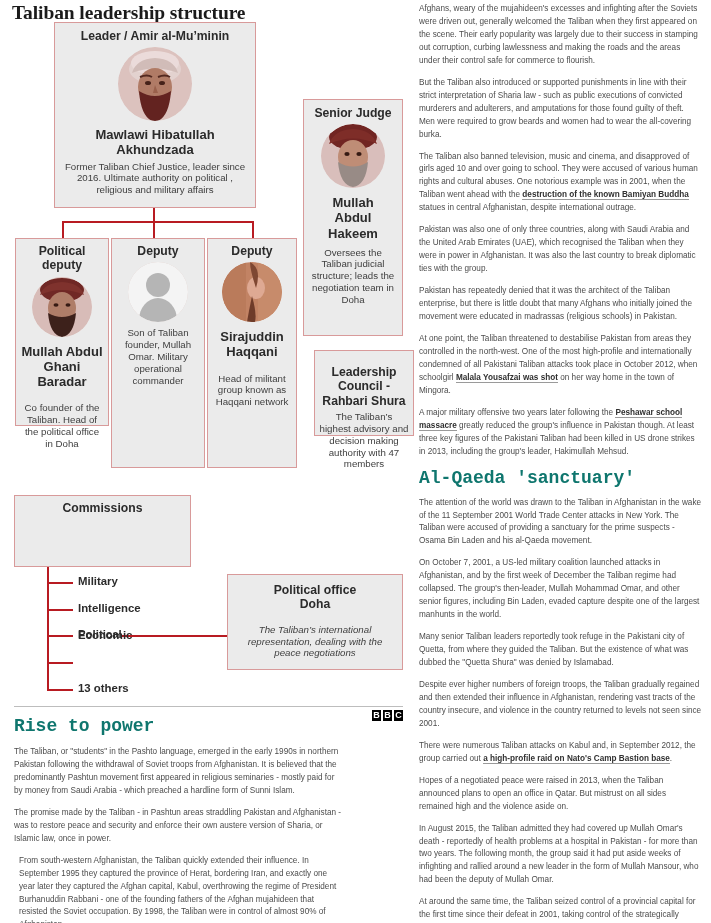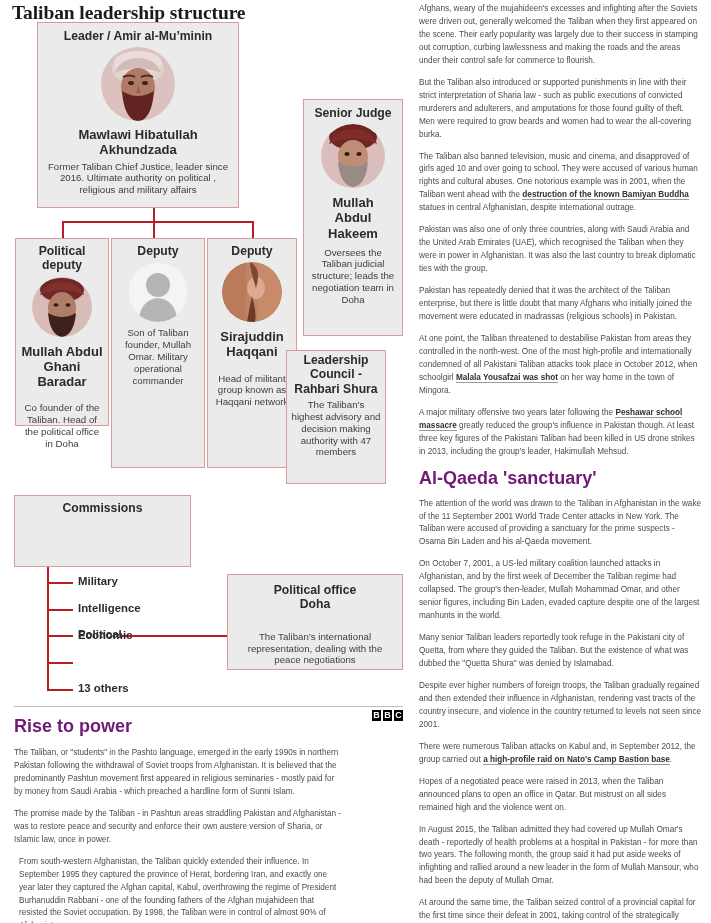--- a/index.html
+++ b/index.html
@@ -99,24 +99,24 @@
     color: #fff;
     font-family: "Liberation Sans", sans-serif;
     font-weight: bold;
     font-size: 9px;
     line-height: 11px;
     text-align: center;
   }
 
   
   .article-h {
-    font-family: Liberation Sans, sans-serif;
+    font-family: Liberation Mono, monospace;
     font-weight: bold;
     font-size: 18px;
-    color: #701a75;
+    color: #0f766e;
   }
   .para {
     font-family: "Liberation Sans", sans-serif;
     font-size: 8.2px;
     line-height: 1.58;
     color: #4c4c4c;
     text-align: left;
   }
   .para b { color: #303030; border-bottom: 1px solid #9a9a9a; font-weight: bold; }
 
@@ -137,21 +137,21 @@
 </style>
 </head>
 <body>
 
 <div class="page">
 
   <div class="infographic">
 
     <div class="ig-title">Taliban leadership structure</div>
 
-    <div class="box" style="left:37px; top:22px; width:202px; height:186px; padding:6px 6px 4px;">
+    <div class="box" style="left:54px; top:22px; width:202px; height:186px; padding:6px 6px 4px;">
       <div class="box-title">Leader / Amir al-Mu’minin</div>
       <div class="portrait" style="width:74px; height:74px; margin-top:4px;">
         <svg viewBox="0 0 74 74">
           <defs>
             <clipPath id="c1">
                 <circle cx="37" cy="37" r="37"></circle>
               </clipPath>
           </defs>
           <g clip-path="url(#c1)">
             <rect width="74" height="74" fill="#e9dcd8"></rect>
@@ -265,21 +265,21 @@
             <ellipse cx="38" cy="30" rx="2.6" ry="1.9" fill="#2b1a12"></ellipse>
             <rect width="64" height="64" fill="#8b2020" opacity="0.12"></rect>
           </g>
         </svg>
       </div>
       <div class="box-name" style="margin-top:7px;">Mullah</div>
       <div class="box-name">Abdul Hakeem</div>
       <div class="box-desc" style="margin-top:6px;">Oversees the Taliban judicial structure; leads the negotiation team in Doha</div>
     </div>
 
-    <div class="box" style="left:286px; top:350px; width:100px; height:134px; padding:2px 4px;">
+    <div class="box" style="left:314px; top:350px; width:100px; height:86px; padding:14px 4px;">
       <div class="box-title">Leadership Council - Rahbari Shura</div>
       <div class="box-desc" style="margin-top:3px;">The Taliban’s highest advisory and decision making authority with 47 members</div>
     </div>
 
     <div class="box" style="left:14px; top:495px; width:177px; height:72px; padding:5px 4px;">
       <div class="box-title">Commissions</div>
     </div>
 
     <div class="ln" style="left:47px; top:567px; width:1.6px; height:123px;"></div>
     <div class="ln" style="left:47px; top:582px; width:26px; height:1.6px;"></div>
@@ -291,21 +291,21 @@
 
     <div class="comm-item" style="left:78px; top:575px;">Military</div>
     <div class="comm-item" style="left:78px; top:602px;">Intelligence</div>
     <div class="comm-item" style="left:78px; top:628px;">Political</div>
     <div class="comm-item" style="left:78px; top:629px;">Economic</div>
     <div class="comm-item" style="left:78px; top:682px;">13 others</div>
 
     <div class="box" style="left:227px; top:574px; width:176px; height:96px; padding:8px 8px;">
       <div class="box-title">Political office</div>
       <div class="box-title">Doha</div>
-      <div class="box-desc" style="margin-top:19px;">The Taliban’s international representation, dealing with the peace negotiations</div>
+      <div class="box-desc" style="margin-top:12px;font-style:italic;">The Taliban’s international representation, dealing with the peace negotiations</div>
     </div>
 
     <div class="divider" style="left:14px; top:706px; width:389px;"></div>
     <div class="bbc" style="left:372px; top:710px;">
       <span>B</span>
       <span>B</span>
       <span>C</span>
     </div>
 
     <div class="left-article" style="top:716px;">
@@ -339,19 +339,19 @@
 
     <p class="para">The attention of the world was drawn to the Taliban in Afghanistan in the wake of the 11 September 2001 World Trade Center attacks in New York. The Taliban were accused of providing a sanctuary for the prime suspects - Osama Bin Laden and his al-Qaeda movement.</p>
     <p class="para">On October 7, 2001, a US-led military coalition launched attacks in Afghanistan, and by the first week of December the Taliban regime had collapsed. The group's then-leader, Mullah Mohammad Omar, and other senior figures, including Bin Laden, evaded capture despite one of the largest manhunts in the world.</p>
     <p class="para">Many senior Taliban leaders reportedly took refuge in the Pakistani city of Quetta, from where they guided the Taliban. But the existence of what was dubbed the "Quetta Shura" was denied by Islamabad.</p>
     <p class="para">Despite ever higher numbers of foreign troops, the Taliban gradually regained and then extended their influence in Afghanistan, rendering vast tracts of the country insecure, and violence in the country returned to levels not seen since 2001.</p>
 
     <p class="para">
       <span>There were numerous Taliban attacks on Kabul and, in September 2012, the group carried out </span><b>a high-profile raid on Nato's Camp Bastion base</b><span>.</span>
     </p>
 
-    <p class="para">Hopes of a negotiated peace were raised in 2013, when the Taliban announced plans to open an office in Qatar. But mistrust on all sides remained high and the violence went on.</p>
+    <p class="para">Hopes of a negotiated peace were raised in 2013, when the Taliban announced plans to open an office in Qatar. But mistrust on all sides remained high and the violence aside on.</p>
     <p class="para">In August 2015, the Taliban admitted they had covered up Mullah Omar's death - reportedly of health problems at a hospital in Pakistan - for more than two years. The following month, the group said it had put aside weeks of infighting and rallied around a new leader in the form of Mullah Mansour, who had been the deputy of Mullah Omar.</p>
     <p class="para">At around the same time, the Taliban seized control of a provincial capital for the first time since their defeat in 2001, taking control of the strategically important city of Kunduz.</p>
 
   </div>
 
 </div>
 
 </body></html>

